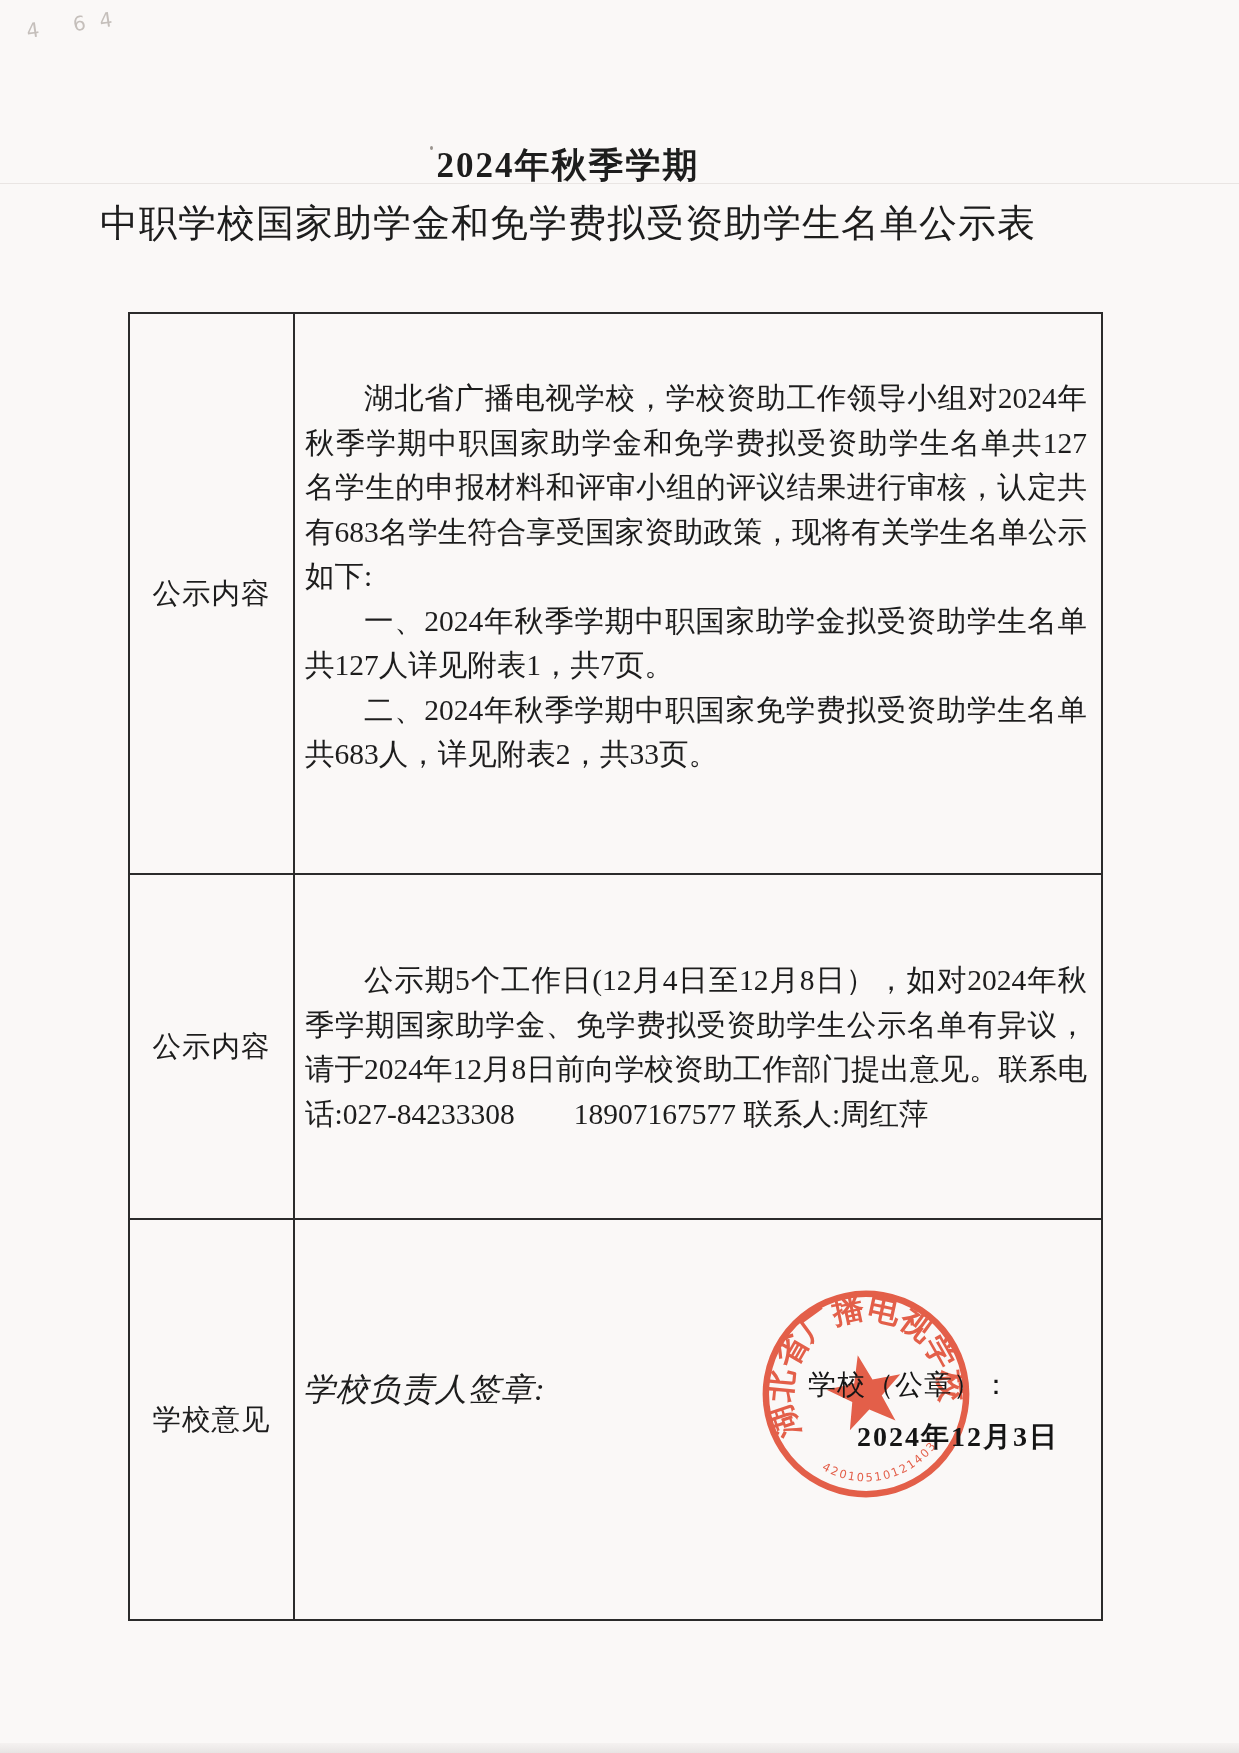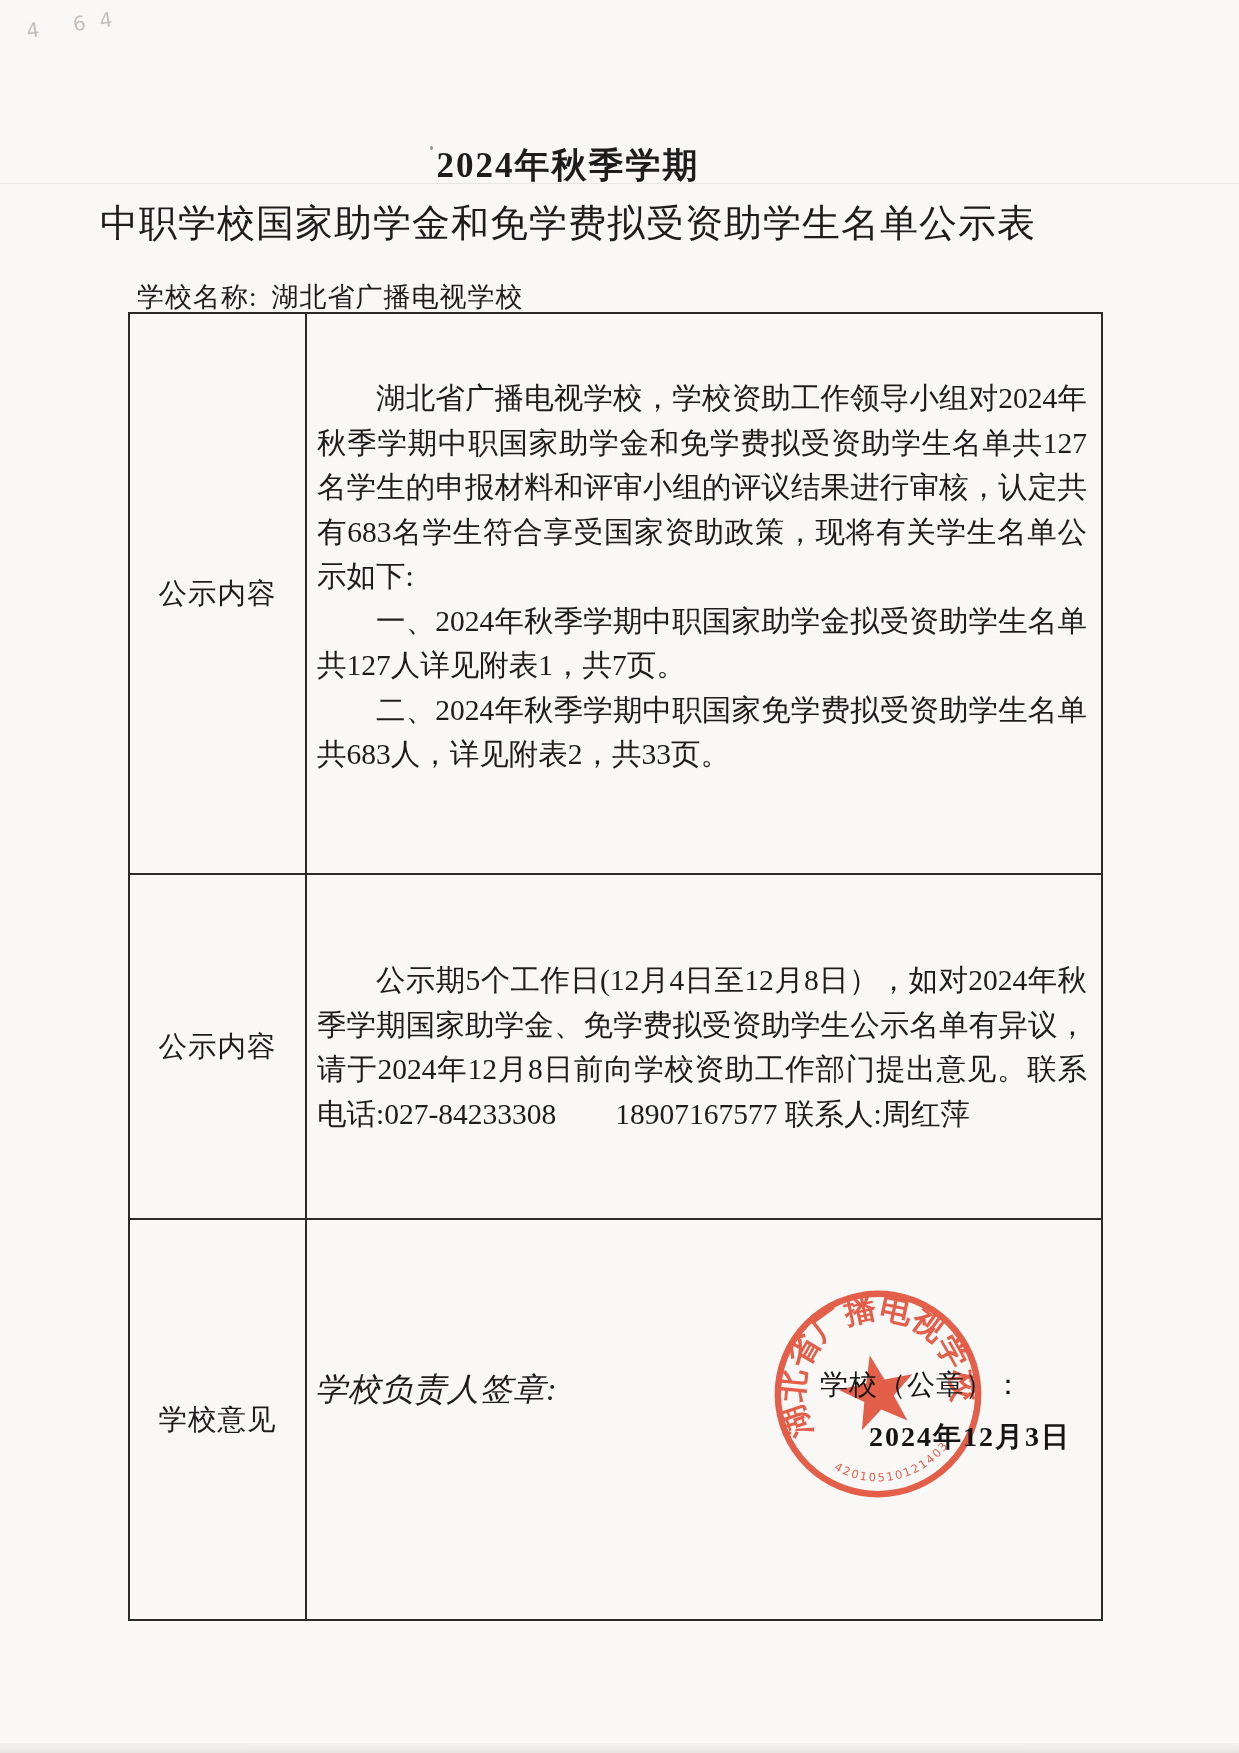--- a/index.html
+++ b/index.html
@@ -78,21 +78,21 @@
   }
   table.notice-table, table.notice-table td {
     border: 2.5px solid #2b2b2b;
   }
   td.label-cell {
     width: 155px;
     text-align: center;
     vertical-align: middle;
     font-size: 28.5px;
     letter-spacing: 1px;
-    padding: 10px;
+    padding: 4px;
   }
   td.content-cell {
     vertical-align: top;
     padding: 0 14px 0 10px;
   }
   td.content-cell p {
     margin: 0;
     font-size: 29.5px;
     line-height: 44.5px;
     text-align: justify;
@@ -140,23 +140,20 @@
 <div class="page">
 
   <div class="pencil-note">4 64</div>
   <div class="scan-line"></div>
   <div class="speck"></div>
   <div class="bottom-band"></div>
 
   <h1 class="title1">2024年秋季学期</h1>
   <h1 class="title2">中职学校国家助学金和免学费拟受资助学生名单公示表</h1>
 
-  <div class="school-line">
-    <span>学校名称:</span><span class="val">湖北省广播电视学校</span>
-  </div>
 
   <table class="notice-table">
     <tbody>
         <tr class="row-content">
       <td class="label-cell">公示内容</td>
       <td class="content-cell">
         <p>湖北省广播电视学校，学校资助工作领导小组对2024年秋季学期中职国家助学金和免学费拟受资助学生名单共127　名学生的申报材料和评审小组的评议结果进行审核，认定共有683名学生符合享受国家资助政策，现将有关学生名单公示如下:</p>
         <p>一、2024年秋季学期中职国家助学金拟受资助学生名单共127人详见附表1，共7页。</p>
         <p>二、2024年秋季学期中职国家免学费拟受资助学生名单共683人，详见附表2，共33页。</p>
       </td>

